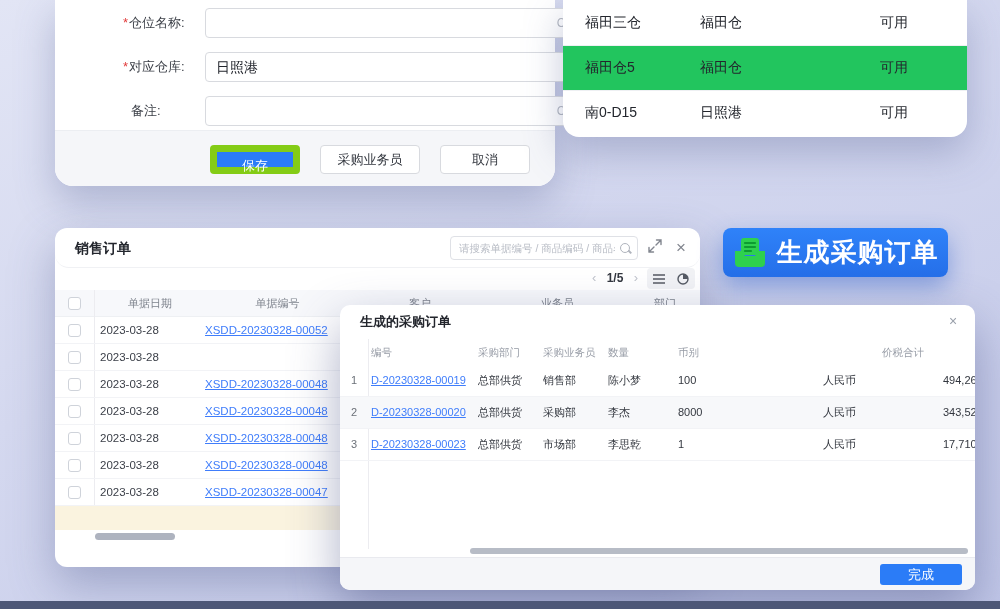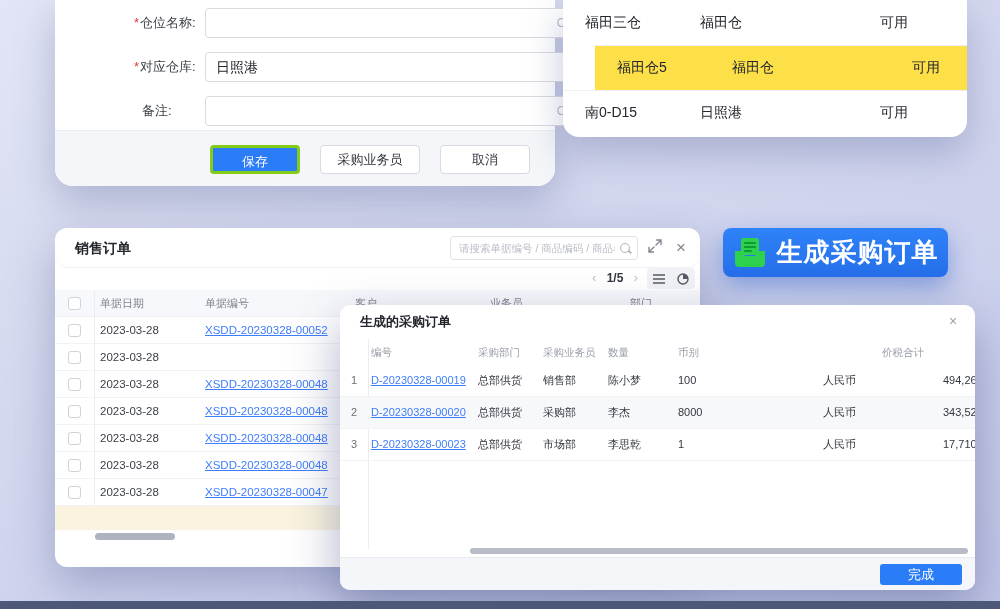--- a/index.html
+++ b/index.html
@@ -5,40 +5,40 @@
   * { margin:0; padding:0; box-sizing:border-box; }
   body { font-family:"Liberation Sans", sans-serif; }
   .screen { position:relative; width:1000px; height:609px; overflow:hidden;
     background:linear-gradient(155deg,#e2e5f5 0%,#d4d8ef 40%,#c2c8e9 100%); }
   .bottom-edge { position:absolute; left:0; top:601px; width:1000px; height:8px; background:#4d5777; }
 
   
   .form-card { position:absolute; left:55px; top:0; width:500px; height:186px; background:#fff;
     border-radius:0 0 18px 18px; box-shadow:0 16px 38px rgba(90,100,150,.35); }
   .f-row { position:absolute; left:0; width:100%; height:30px; }
-  .f-label { position:absolute; left:68px; top:0; width:80px; line-height:30px; font-size:13px; color:#3a3e46;margin-left:11px; }
+  .f-label { position:absolute; left:68px; top:0; width:80px; line-height:30px; font-size:13px; color:#3a3e46; }
   .req { color:#e23b3b; margin-right:1px; }
   .f-input { position:absolute; left:150px; top:0; width:380px; height:30px; border:1px solid #d8dadf;
     border-radius:4px; background:#fff; }
   .f-value { position:absolute; left:10px; top:0; line-height:28px; font-size:14px; color:#23262d; }
   .f-suffix { position:absolute; right:10px; top:0; line-height:28px; font-size:12px; color:#b4b8c0; }
   .form-footer { position:absolute; left:0; bottom:0; width:100%; height:56px; background:#f5f6f9;
     border-top:1px solid #eceef2; border-radius:0 0 18px 18px; }
   .btn { position:absolute; top:14px; height:29px; border-radius:4px; font-size:13px; text-align:center;
     line-height:27px; cursor:pointer; }
-  .btn-primary { background:#2b7cf7; color:#fff; border:3px solid #84cc16; }
+  .btn-primary { background:#2b7cf7; color:#fff; border:7px solid #84cc16; }
   .btn-plain { background:#fff; color:#33373f; border:1px solid #d8dadf; }
 
   
   .right-card { position:absolute; left:563px; top:0; width:404px; height:137px; background:#fff;
     border-radius:0 0 16px 16px; box-shadow:0 16px 38px rgba(90,100,150,.35); overflow:hidden; }
   .rc-row { display:grid; grid-template-columns:115px 180px auto; height:45px; align-items:center;
     padding-left:22px; font-size:14px; color:#23262d; border-top:1px solid #eef0f3; }
   .rc-row:first-child { border-top:none; }
-  .rc-row.alt { background:#fde047;margin-left:32px; }
+  .rc-row.alt { background:#22c55e; }
 
   
   .sales-win { position:absolute; left:55px; top:228px; width:645px; height:339px; background:#fff;
     border-radius:12px; box-shadow:0 18px 45px rgba(80,90,140,.38); }
   .sw-header { position:absolute; left:0; top:0; width:100%; height:40px; border-bottom:1px solid #f0f1f4;border-radius:14px; }
   .sw-title { position:absolute; left:20px; top:0; line-height:40px; font-size:14px; font-weight:bold; color:#23262d; }
   .sw-search { position:absolute; right:62px; top:8px; width:188px; height:24px; border:1px solid #dfe1e6;
     border-radius:4px; }
   .sw-search input { width:100%; height:100%; border:none; outline:none; background:transparent;
     font-size:10.5px; color:#5a5f68; padding:0 22px 0 8px; font-family:"Liberation Sans",sans-serif; }
@@ -53,21 +53,21 @@
   .pag { position:absolute; right:55px; top:2px; font-size:12px; color:#33373f; }
   .pag .chev { color:#c0c4cc; font-size:13px; padding:0 7px; cursor:pointer; }
   .pag .cur { font-weight:bold; }
   .view-toggle { position:absolute; right:5px; top:0; width:48px; height:21px; background:#f1f2f5;
     border-radius:4px; display:flex; align-items:center; justify-content:space-around; }
   .vt-item { width:20px; height:17px; display:flex; align-items:center; justify-content:center; cursor:pointer; }
 
   .sw-grid { display:grid; grid-template-columns:40px 105px 150px 135px 140px auto; }
   .sw-thead { position:absolute; left:0; top:62px; width:100%; height:27px; background:#f7f8fb;
     border-bottom:1px solid #eef0f3; font-size:11px; color:#7e838d; line-height:27px; }
-  .sw-thead > div { padding-left:5px; }
+  .sw-thead > div { padding-left:5px;text-align:center; }
   .cb-cell { display:flex; align-items:center; justify-content:center; border-right:1px solid #ececf0; padding-left:0 !important; }
   .checkbox { width:13px; height:13px; border:1px solid #cfd3da; border-radius:3px; background:#fff; cursor:pointer; }
   .sw-rows { position:absolute; left:0; top:89px; width:100%; }
   .sw-row { height:27px; line-height:26px; border-bottom:1px solid #f2f3f6; font-size:11.5px; color:#3c4049; }
   .sw-row > div { padding-left:5px; }
   .order-link { color:#3f7dfb; text-decoration:underline; cursor:pointer; }
   .yellow-row { position:absolute; left:0; top:278px; width:100%; height:24px; background:#faf3df; }
   .sw-scrollbar { position:absolute; left:40px; top:305px; width:80px; height:7px; border-radius:4px;
     background:#aeb3bf; cursor:pointer; }
 

